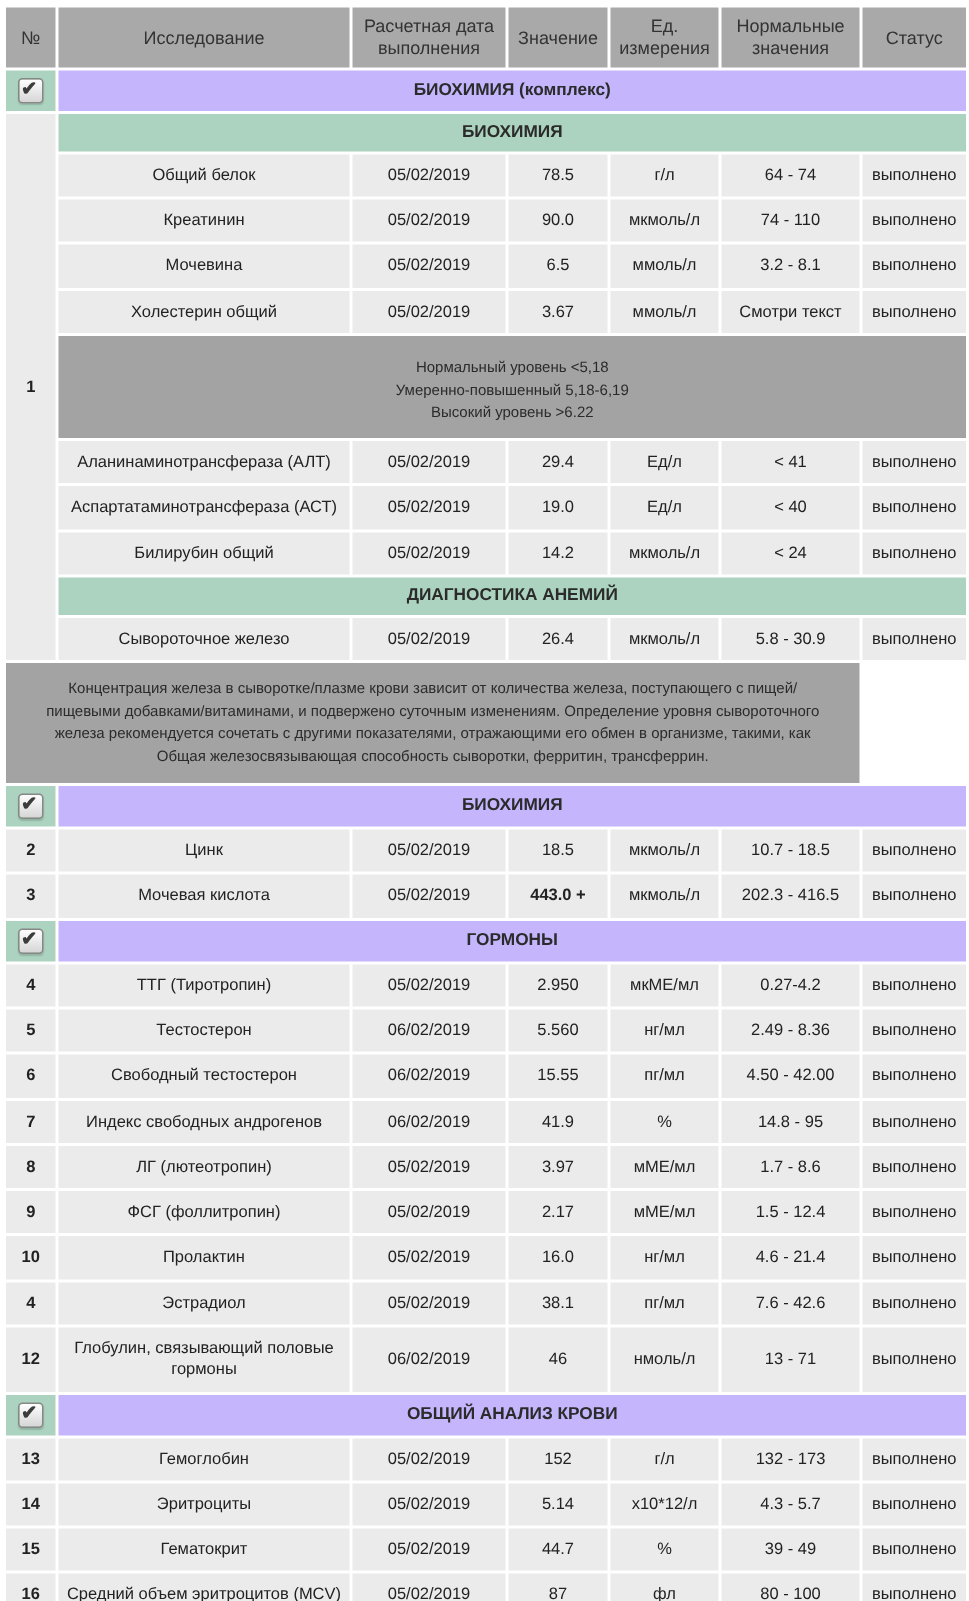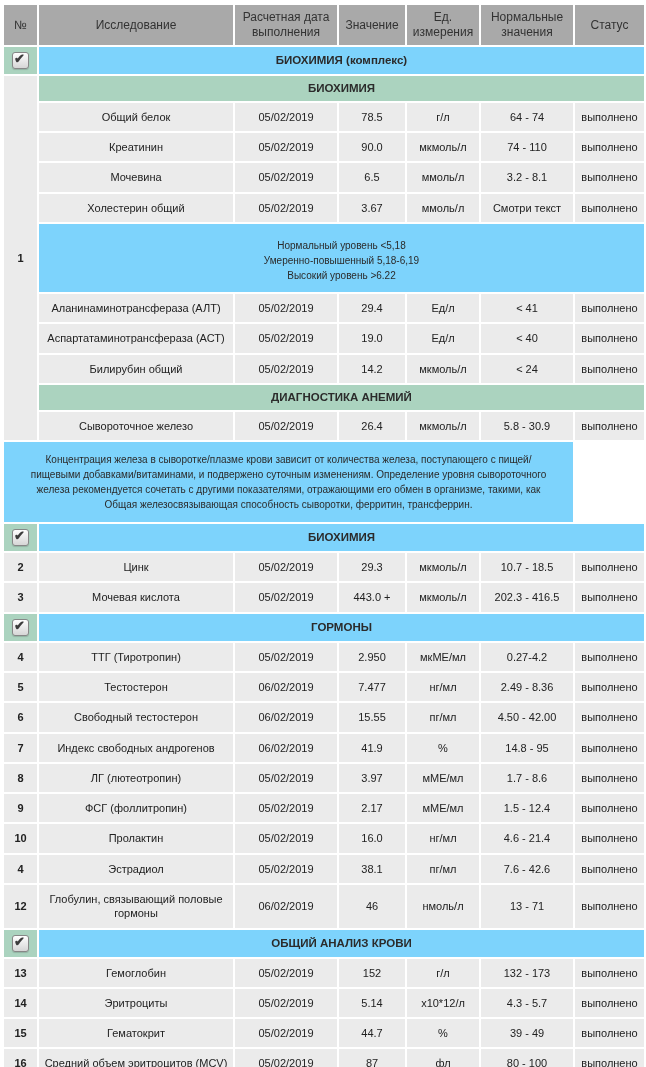--- a/index.html
+++ b/index.html
@@ -5,25 +5,25 @@
   html,body{margin:0;padding:0;background:#fff;font-family:"Liberation Sans",sans-serif;color:#222;}
   .wrap{padding:3px 0 0 2px;width:644px;}
   table.results{border-collapse:separate;border-spacing:2px;table-layout:fixed;width:644px;}
   col.c-num{width:33px;} col.c-name{width:194px;} col.c-date{width:102px;}
   col.c-val{width:66px;} col.c-unit{width:72px;} col.c-norm{width:92px;} col.c-status{width:69px;}
   th{background:#a9a9a9;color:#333;font-weight:normal;font-size:12px;padding:5px 2px;text-align:center;vertical-align:middle;line-height:1.25;}
   td{background:#ebebeb;font-size:11px;text-align:center;vertical-align:middle;padding:7px 2px;line-height:1.3;word-wrap:break-word;}
   td.num-cell{font-weight:bold;font-size:11px;}
   td.name-cell{font-weight:normal;}
   td.date-cell{font-weight:normal;}
-  td.val-bold{font-weight:normal;}
-  td.section-title{background:#7dd3fc;font-weight:bold;font-size:11.5px;padding:6px 2px;color:#2b2b2b;}
+  td.val-bold{font-weight:bold;}
+  td.section-title{background:#c4b5fd;font-weight:bold;font-size:11.5px;padding:6px 2px;color:#2b2b2b;}
   td.checkbox-cell{background:#abd3bf;padding:3px 2px;}
   td.sub-title{background:#abd3bf;font-weight:bold;font-size:11.5px;padding:5px 2px;color:#2b2b2b;}
-  td.note-cell{background:#7dd3fc;font-size:10px;line-height:1.5;padding:14px 24px 9px 24px;color:#2b2b2b;}
+  td.note-cell{background:#a3a3a3;font-size:10px;line-height:1.5;padding:14px 24px 9px 24px;color:#2b2b2b;}
   td.note-cell.para{padding:10px 22px;}
   .checkbox{display:inline-block;width:15px;height:15px;border:1px solid #878787;border-radius:3px;background:linear-gradient(#fefefe,#d6d6d6);position:relative;cursor:pointer;vertical-align:middle;box-shadow:0 1px 1px rgba(0,0,0,.15);}
   .checkbox .mark{position:absolute;left:1px;top:-2px;font-size:13px;font-weight:bold;color:#3c3c3c;}
 </style>
 </head>
 <body>
 
 <div class="wrap">
   <table class="results">
     <colgroup>
@@ -135,21 +135,21 @@
           </td>
         </tr>
         <tr>
           <td class="checkbox-cell"><span class="checkbox"><span class="mark">✔</span></span></td>
           <td class="section-title" colspan="6">БИОХИМИЯ</td>
         </tr>
         <tr>
           <td class="num-cell">2</td>
           <td class="name-cell">Цинк</td>
           <td class="date-cell">05/02/2019</td>
-          <td class="val-cell">29.3</td>
+          <td class="val-cell">18.5</td>
           <td class="unit-cell">мкмоль/л</td>
           <td class="norm-cell">10.7 - 18.5</td>
           <td class="status-cell">выполнено</td>
         </tr>
         <tr>
           <td class="num-cell">3</td>
           <td class="name-cell">Мочевая кислота</td>
           <td class="date-cell">05/02/2019</td>
           <td class="val-bold">443.0 +</td>
           <td class="unit-cell">мкмоль/л</td>
@@ -166,21 +166,21 @@
           <td class="date-cell">05/02/2019</td>
           <td class="val-cell">2.950</td>
           <td class="unit-cell">мкМЕ/мл</td>
           <td class="norm-cell">0.27-4.2</td>
           <td class="status-cell">выполнено</td>
         </tr>
         <tr>
           <td class="num-cell">5</td>
           <td class="name-cell">Тестостерон</td>
           <td class="date-cell">06/02/2019</td>
-          <td class="val-cell">7.477</td>
+          <td class="val-cell">5.560</td>
           <td class="unit-cell">нг/мл</td>
           <td class="norm-cell">2.49 - 8.36</td>
           <td class="status-cell">выполнено</td>
         </tr>
         <tr>
           <td class="num-cell">6</td>
           <td class="name-cell">Свободный тестостерон</td>
           <td class="date-cell">06/02/2019</td>
           <td class="val-cell">15.55</td>
           <td class="unit-cell">пг/мл</td>

